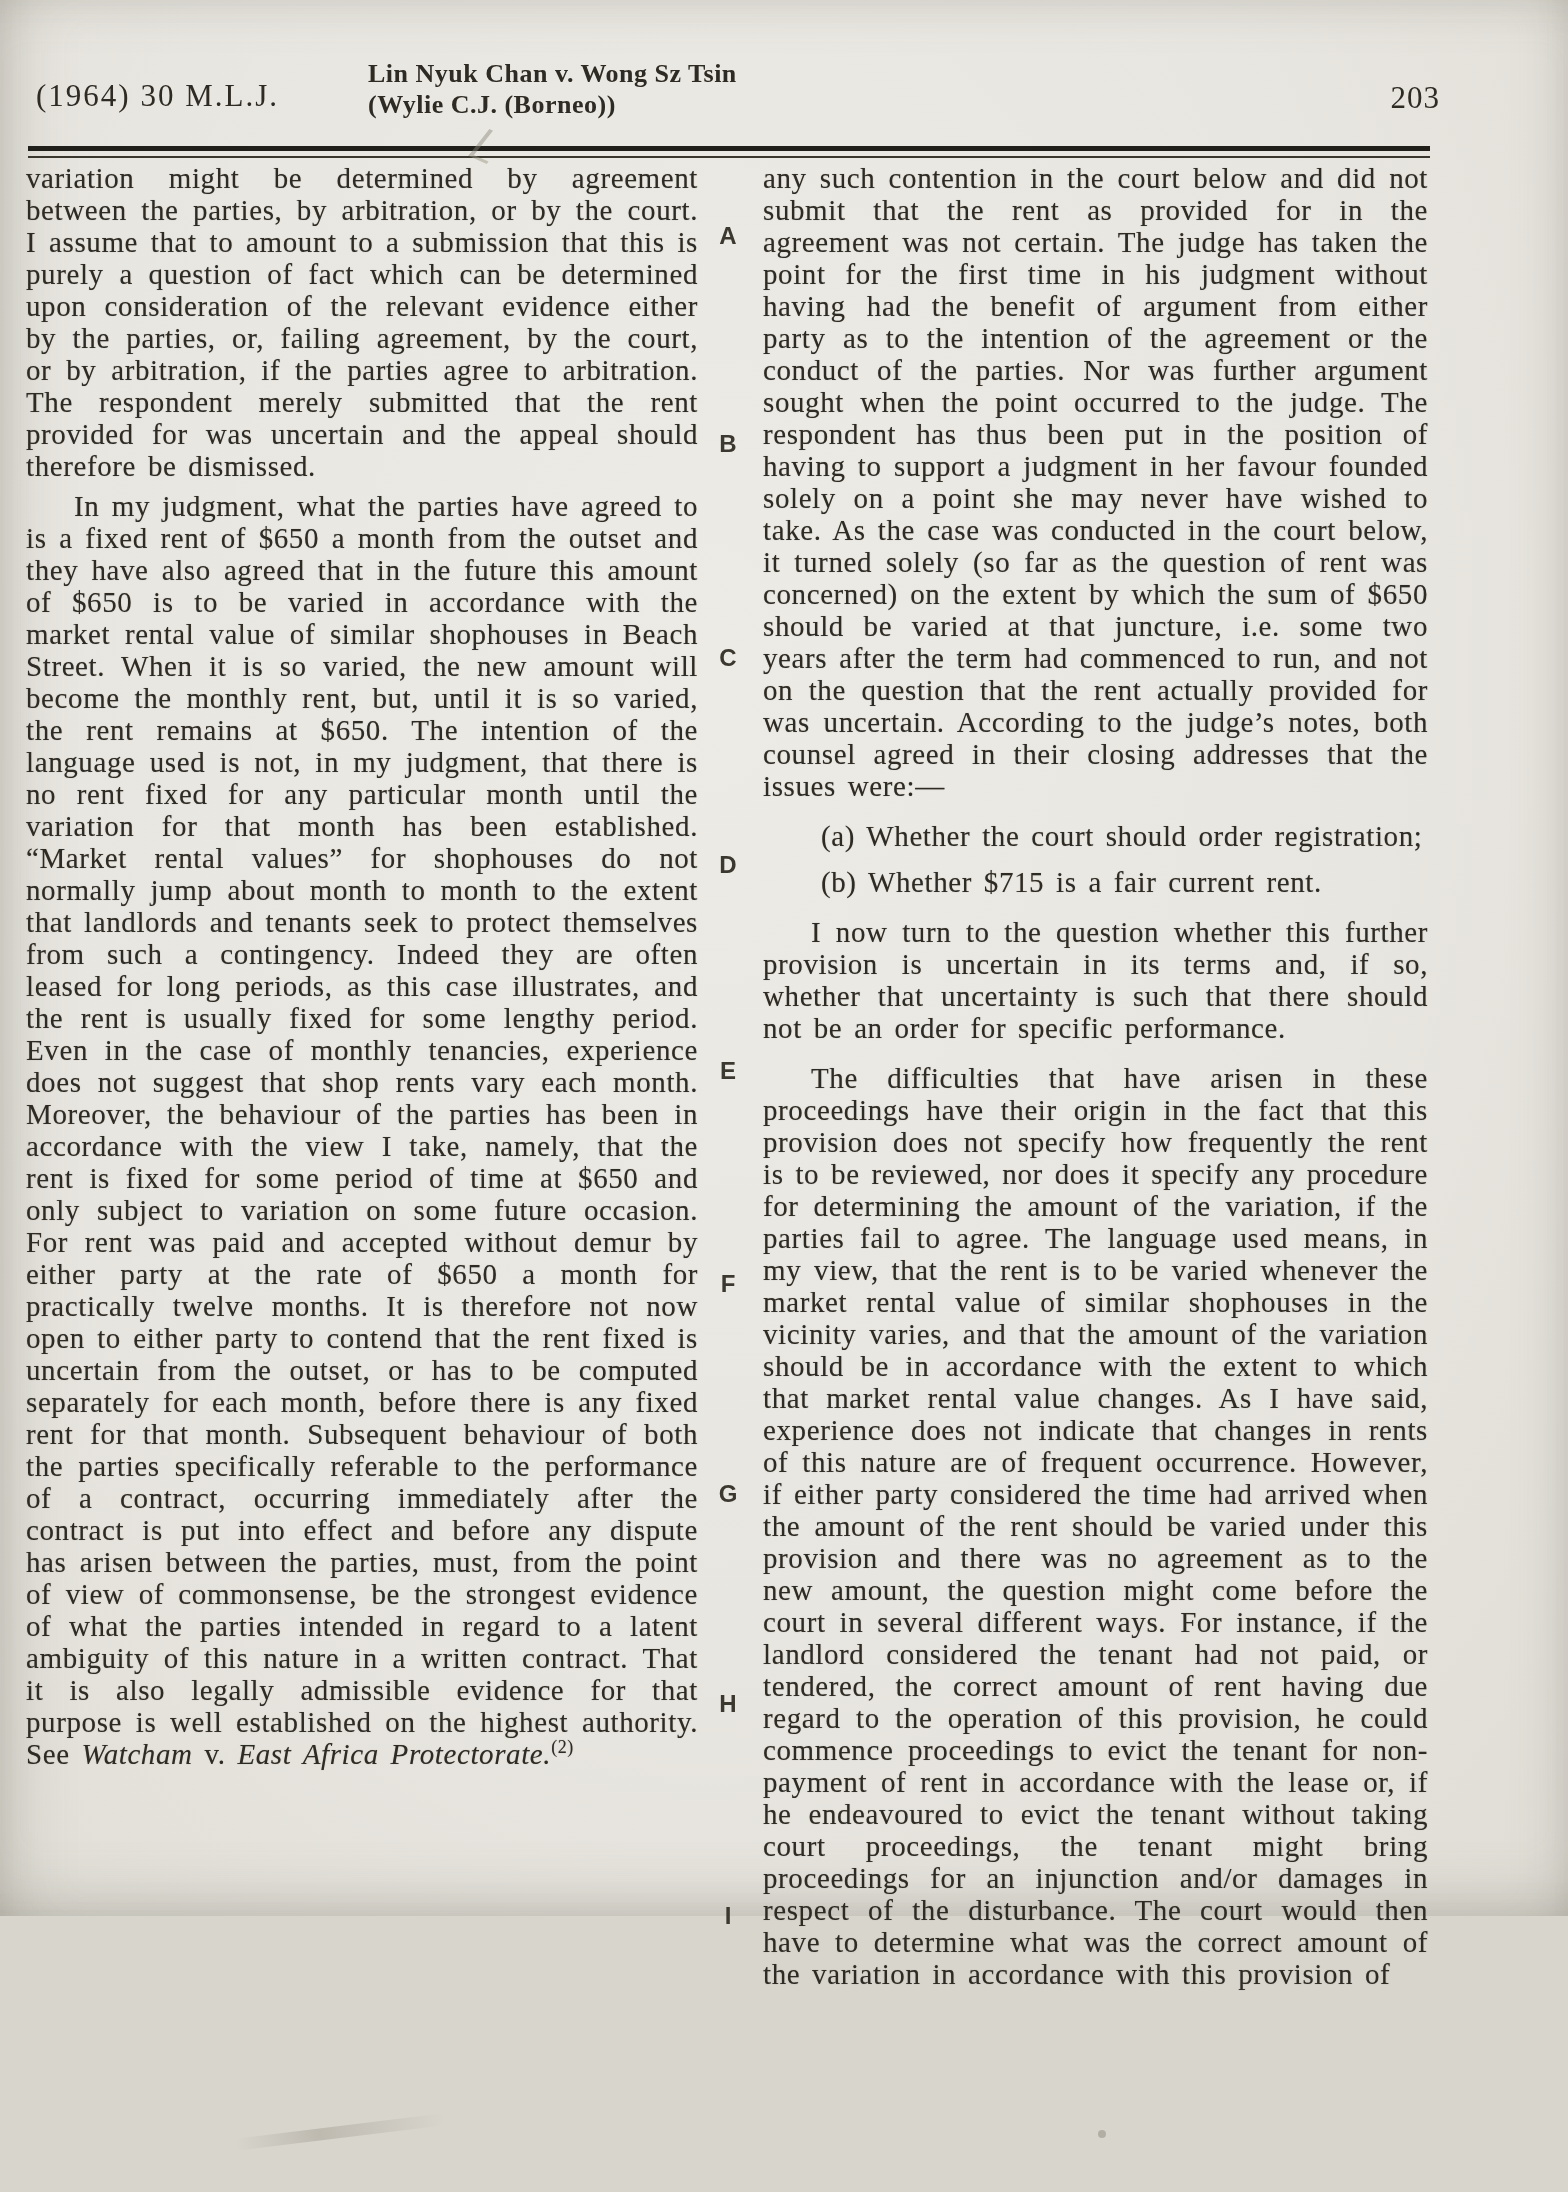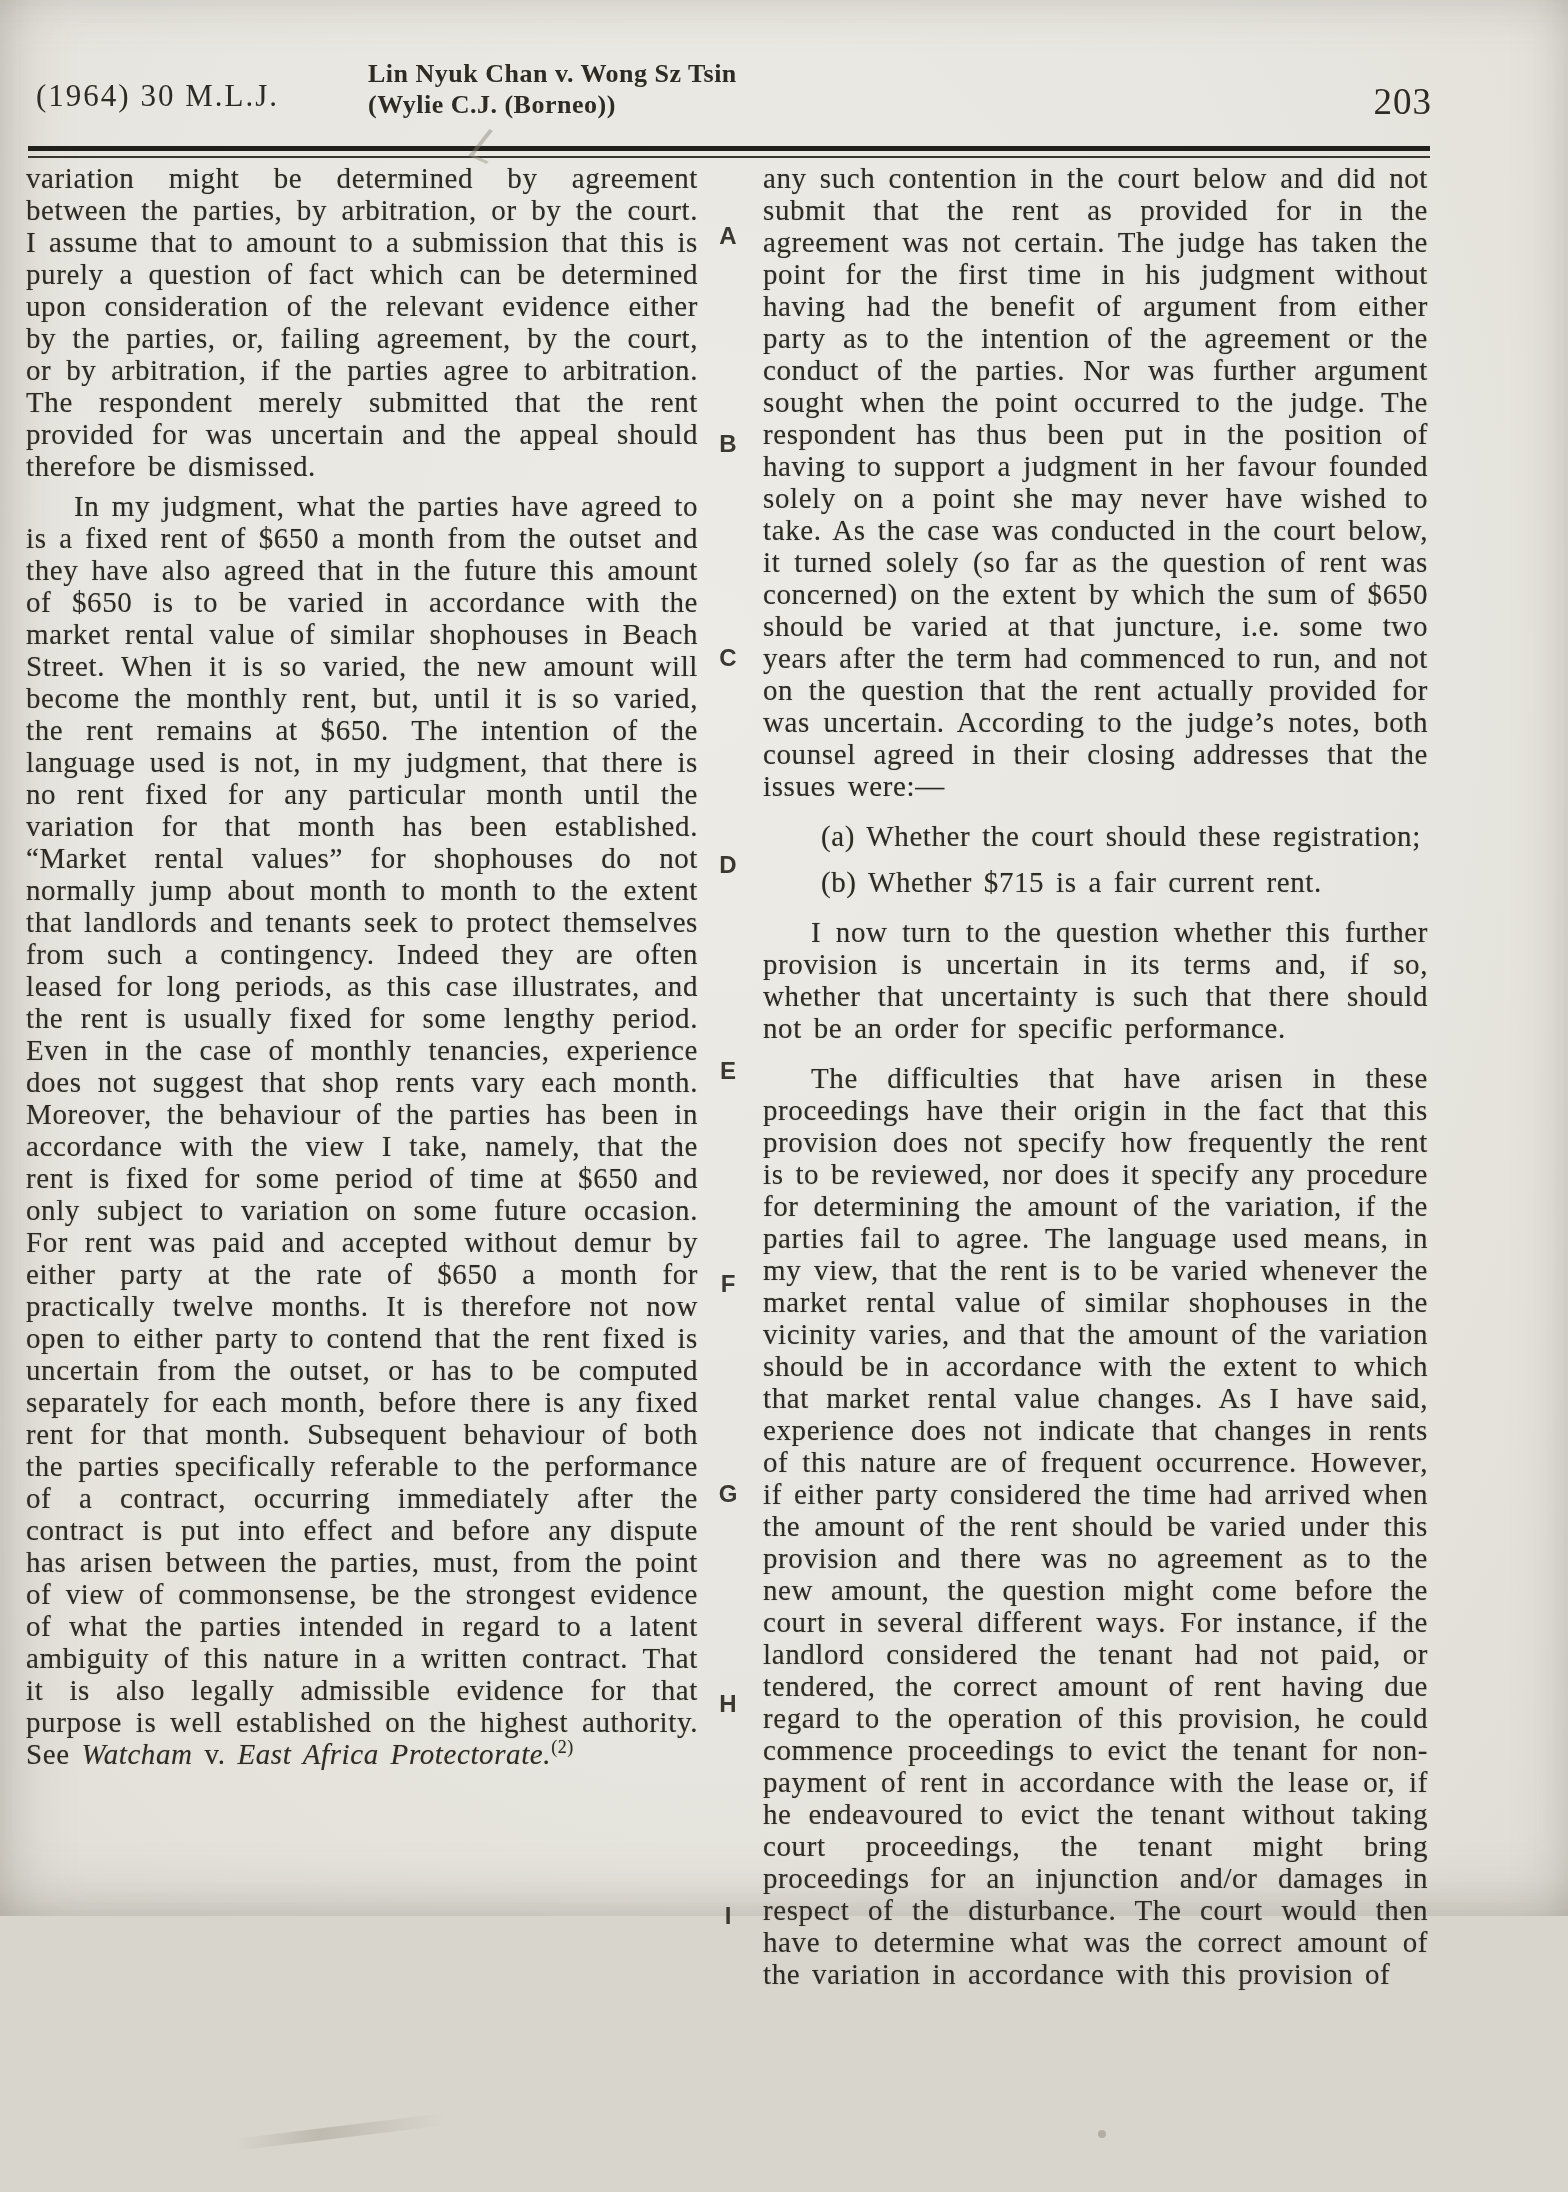--- a/index.html
+++ b/index.html
@@ -34,22 +34,22 @@
     position: absolute;
     left: 368px; top: 58px;
     width: 720px;
     font-weight: bold;
     font-size: 26px;
     line-height: 31px;
     letter-spacing: 0.5px;
   }
   .hdr-page-num {
     position: absolute;
-    right: 136px; top: 80px;
-    font-size: 37px;
+    right: 128px; top: 80px;
+    font-size: 31px;
     letter-spacing: 1px;
   }
   .hdr-rule {
     position: absolute;
     left: 28px; top: 146px;
     width: 1402px;
     height: 5px;
     border-top: 5px solid #211f1a;
     border-bottom: 2px solid #3a372f;
   }
@@ -137,19 +137,19 @@
   <span class="mletter" style="top:1690px">H</span>
   <span class="mletter" style="top:1902px">I</span>
 
   <div class="col col-left">
     <p>variation might be determined by agreement between the parties, by arbitration, or by the court.  I assume that to amount to a submission that this is purely a question of fact which can be determined upon consideration of the relevant evidence either by the parties, or, failing agreement, by the court, or by arbitration, if the parties agree to arbitration.  The respondent merely submitted that the rent provided for was uncertain and the appeal should therefore be dismissed.</p>
     <p class="indent mt-sm"><span>In my judgment, what the parties have agreed to is a fixed rent of $650 a month from the outset and they have also agreed that in the future this amount of $650 is to be varied in accordance with the market rental value of similar shophouses in Beach Street.  When it is so varied, the new amount will become the monthly rent, but, until it is so varied, the rent remains at $650.  The intention of the language used is not, in my judgment, that there is no rent fixed for any particular month until the variation for that month has been established.  “Market rental values” for shophouses do not normally jump about month to month to the extent that landlords and tenants seek to protect themselves from such a contingency.  Indeed they are often leased for long periods, as this case illustrates, and the rent is usually fixed for some lengthy period.  Even in the case of monthly tenancies, experience does not suggest that shop rents vary each month.  Moreover, the behaviour of the parties has been in accordance with the view I take, namely, that the rent is fixed for some period of time at $650 and only subject to variation on some future occasion. For rent was paid and accepted without demur by either party at the rate of $650 a month for practically twelve months.  It is therefore not now open to either party to contend that the rent fixed is uncertain from the outset, or has to be computed separately for each month, before there is any fixed rent for that month.  Subsequent behaviour of both the parties specifically referable to the performance of a contract, occurring immediately after the contract is put into effect and before any dispute has arisen between the parties, must, from the point of view of commonsense, be the strongest evidence of what the parties intended in regard to a latent ambiguity of this nature in a written contract.  That it is also legally admissible evidence for that purpose is well established on the highest authority.  See </span><em>Watcham</em><span> v. </span><em>East Africa Protectorate.</em><sup>(2)</sup></p>
   </div>
 
   <div class="col col-right">
     <p>any such contention in the court below and did not submit that the rent as provided for in the agreement was not certain.  The judge has taken the point for the first time in his judgment without having had the benefit of argument from either party as to the intention of the agreement or the conduct of the parties.  Nor was further argument sought when the point occurred to the judge.  The respondent has thus been put in the position of having to support a judgment in her favour founded solely on a point she may never have wished to take.  As the case was conducted in the court below, it turned solely (so far as the question of rent was concerned) on the extent by which the sum of $650 should be varied at that juncture, i.e. some two years after the term had commenced to run, and not on the question that the rent actually provided for was uncertain. According to the judge’s notes, both counsel agreed in their closing addresses that the issues were:—</p>
-    <p class="list-item mt-lg">(a) Whether the court should these registration;</p>
+    <p class="list-item mt-lg">(a) Whether the court should order registration;</p>
     <p class="list-item mt-md">(b) Whether $715 is a fair current rent.</p>
     <p class="indent mt-lg">I now turn to the question whether this further provision is uncertain in its terms and, if so, whether that uncertainty is such that there should not be an order for specific performance.</p>
     <p class="indent mt-lg">The difficulties that have arisen in these proceedings have their origin in the fact that this provision does not specify how frequently the rent is to be reviewed, nor does it specify any procedure for determining the amount of the variation, if the parties fail to agree.  The language used means, in my view, that the rent is to be varied whenever the market rental value of similar shophouses in the vicinity varies, and that the amount of the variation should be in accordance with the extent to which that market rental value changes.  As I have said, experience does not indicate that changes in rents of this nature are of frequent occurrence.  However, if either party considered the time had arrived when the amount of the rent should be varied under this provision and there was no agreement as to the new amount, the question might come before the court in several different ways.  For instance, if the landlord considered the tenant had not paid, or tendered, the correct amount of rent having due regard to the operation of this provision, he could commence proceedings to evict the tenant for non-payment of rent in accordance with the lease or, if he endeavoured to evict the tenant without taking court proceedings, the tenant might bring proceedings for an injunction and/or damages in respect of the disturbance.  The court would then have to determine what was the correct amount of the variation in accordance with this provision of</p>
   </div>
 
 </div>
 
 </body></html>

